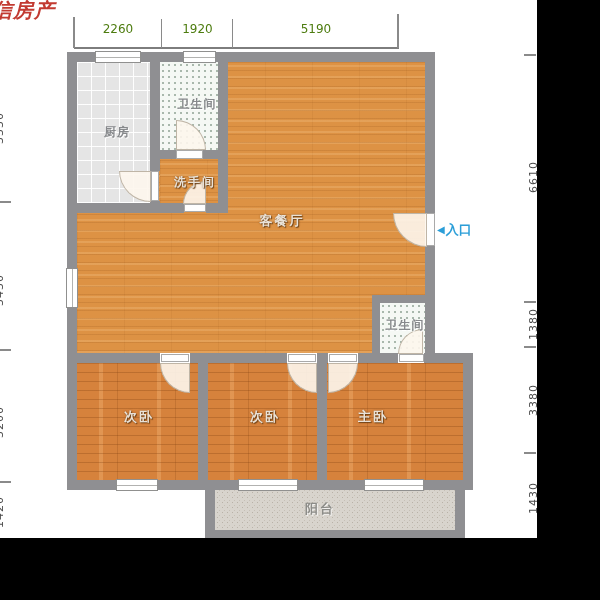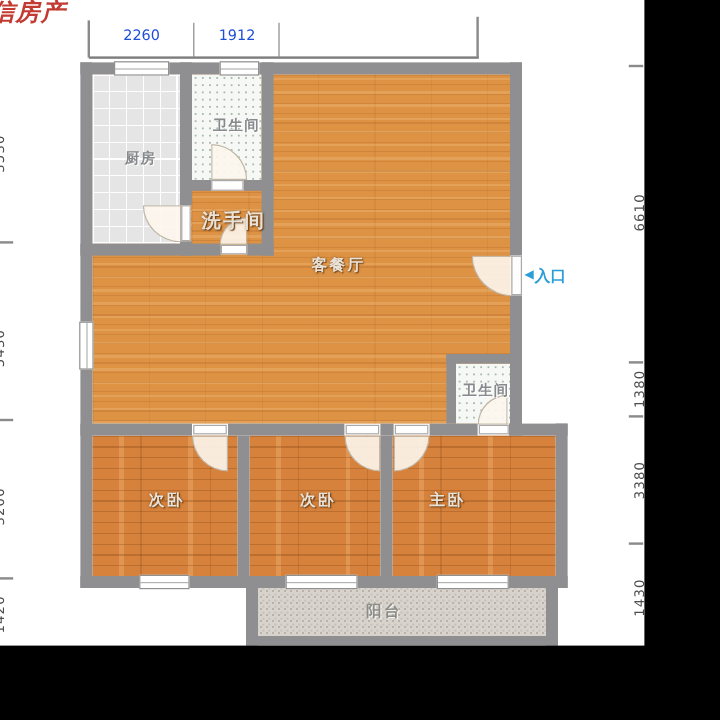--- a/index.html
+++ b/index.html
@@ -46,21 +46,21 @@
   .rl{position:absolute;z-index:4;width:60px;text-align:center;font-size:13px;font-weight:bold;
       letter-spacing:2px;color:#e9e2d8;
       text-shadow:1px 1px 1px rgba(105,62,20,.95), 0 0 2px rgba(105,62,20,.55)}
   .rl-light{position:absolute;z-index:4;width:60px;text-align:center;font-size:12px;font-weight:bold;
       letter-spacing:1px;color:#87898c;text-shadow:1px 1px 0 rgba(255,255,255,.9)}
   .rl-bal{position:absolute;z-index:4;width:60px;text-align:center;font-size:13px;font-weight:bold;
       letter-spacing:2px;color:#8c8c88;text-shadow:1px 1px 0 rgba(255,255,255,.7)}
   
   .dimline{position:absolute;background:#7d7d7d;z-index:1}
   .tick{position:absolute;background:#8a8a8a;z-index:1}
-  .dimlab{position:absolute;font-size:12px;color:#1d4ed8;text-align:center;z-index:1}
+  .dimlab{position:absolute;font-size:12px;color:#4d7c0f;text-align:center;z-index:1}
   .vdim{position:absolute;writing-mode:vertical-rl;transform:rotate(180deg);font-size:11px;
         color:#4c4c4c;width:14px;height:56px;text-align:center;z-index:1;letter-spacing:1px}
   
   .watermark{position:absolute;left:-8px;top:-3px;font-size:20px;font-weight:bold;color:#c23a31;
              letter-spacing:1px;z-index:5;font-style:italic}
   .entry{position:absolute;left:437px;top:221px;z-index:4;color:#2b9ed8;font-size:13px;
          font-weight:bold;display:flex;align-items:center;gap:1px}
   .entry .arr{font-size:10px;line-height:1}
   .matte{position:absolute;background:#000;z-index:9}
 </style>
@@ -70,21 +70,22 @@
 <div class="stage">
 
   <div class="watermark">信房产</div>
 
   <div class="dimline" style="left:74px;top:47px;width:325px;height:2px"></div>
   <div class="tick" style="left:73px;top:17px;width:2px;height:31px"></div>
   <div class="tick" style="left:161px;top:19px;width:1px;height:29px"></div>
   <div class="tick" style="left:232px;top:19px;width:1px;height:29px"></div>
   <div class="tick" style="left:397px;top:14px;width:2px;height:34px"></div>
   <div class="dimlab" style="left:74px;top:22px;width:88px">2260</div>
-  <div class="dimlab" style="left:162px;top:22px;width:71px">1912</div>
+  <div class="dimlab" style="left:162px;top:22px;width:71px">1920</div>
+  <div class="dimlab" style="left:233px;top:22px;width:166px">5190</div>
 
   <div class="tick" style="left:0;top:201px;width:11px;height:2px"></div>
   <div class="tick" style="left:0;top:349px;width:11px;height:2px"></div>
   <div class="tick" style="left:0;top:481px;width:11px;height:2px"></div>
   <div class="vdim" style="left:-7px;top:100px">3530</div>
   <div class="vdim" style="left:-7px;top:262px">5430</div>
   <div class="vdim" style="left:-7px;top:394px">3200</div>
   <div class="vdim" style="left:-7px;top:484px">1420</div>
 
   <div class="tick" style="left:524px;top:54px;width:12px;height:2px"></div>
@@ -158,21 +159,21 @@
   <div class="disc bl" style="left:160px;top:363px;width:30px;height:30px"></div>
 
   <div class="panel" style="left:288px;top:354px;width:28px;height:8px"></div>
   <div class="disc bl" style="left:287px;top:363px;width:30px;height:30px"></div>
 
   <div class="panel" style="left:329px;top:354px;width:28px;height:8px"></div>
   <div class="disc br" style="left:328px;top:363px;width:30px;height:30px"></div>
 
   <div class="rl-light" style="left:87px;top:124px">厨房</div>
   <div class="rl-light" style="left:167px;top:96px">卫生间</div>
-  <div class="rl" style="left:165px;top:174px;font-size:16px">洗手间</div>
+  <div class="rl" style="left:165px;top:174px;font-size:12px">洗手间</div>
   <div class="rl" style="left:252px;top:212px">客餐厅</div>
   <div class="rl-light" style="left:375px;top:317px">卫生间</div>
   <div class="rl" style="left:109px;top:408px">次卧</div>
   <div class="rl" style="left:235px;top:408px">次卧</div>
   <div class="rl" style="left:343px;top:408px">主卧</div>
   <div class="rl-bal" style="left:290px;top:500px">阳台</div>
 
   <div class="entry">
     <span class="arr">◀</span>
     <span>入口</span>

